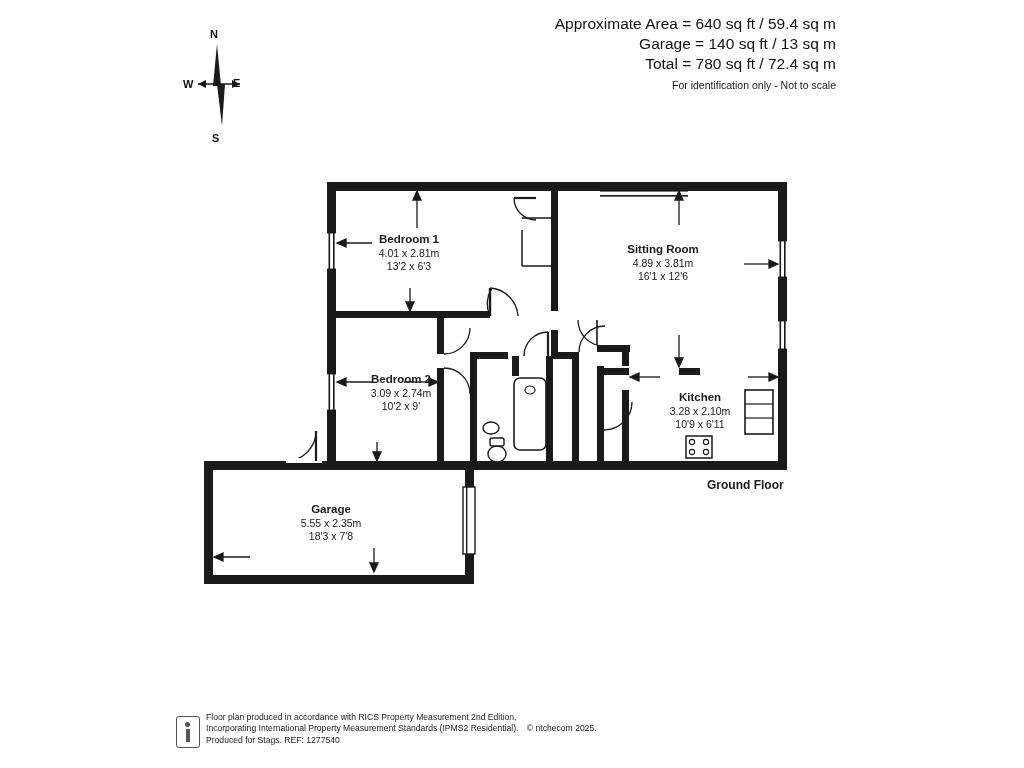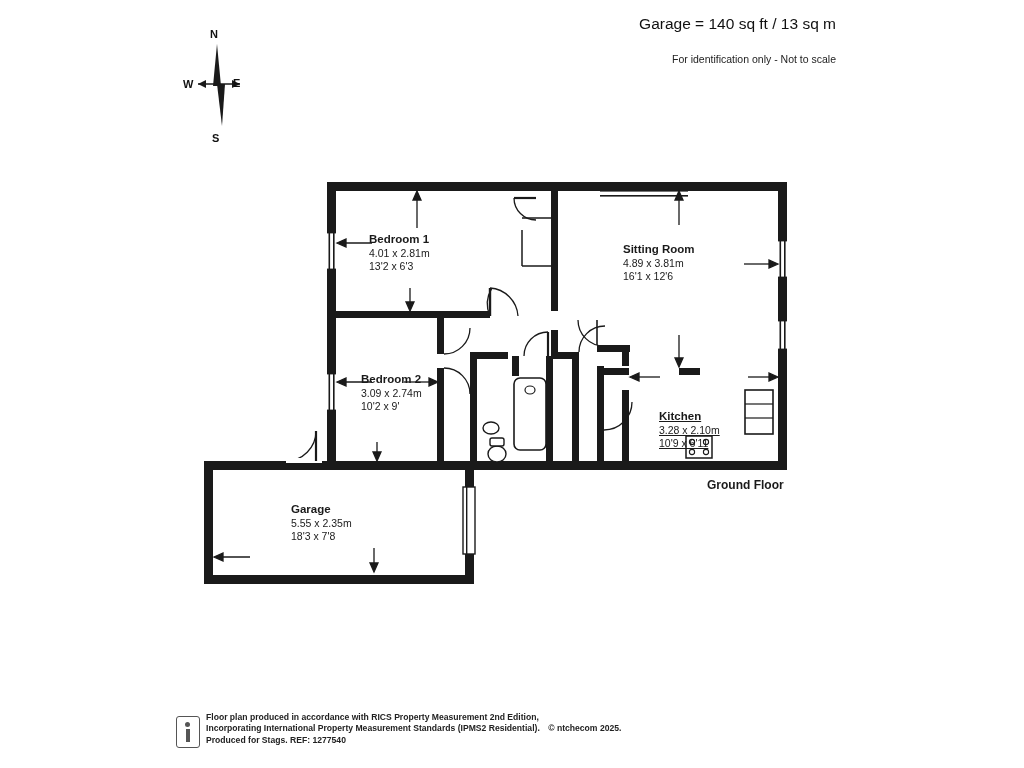--- a/index.html
+++ b/index.html
@@ -27,21 +27,21 @@
   #area-summary .line {
     font-size: 15.5px;
     line-height: 20px;
     color: #111;
     white-space: nowrap;
   }
   #area-summary .note {
     font-size: 10.5px;
     line-height: 16px;
     color: #222;
-    margin-top: 17px;
+    margin-top: 3px;
   }
 
   
   #compass {
     left: 176px;
     top: 14px;
     width: 92px;
     height: 126px;
   }
   #compass .lbl {
@@ -58,24 +58,23 @@
   
   #plan {
     left: 0;
     top: 0;
     width: 1024px;
     height: 768px;
   }
 
   .room-label {
     position: absolute;
-    text-align: left;
+    text-align: center;
     line-height: 13px;
     white-space: nowrap;
-    padding-left: 33px;
   }
   .room-label .name {
     font-size: 11.5px;
     font-weight: bold;
     display: block;
     margin-bottom: 1px;
   }
   .room-label .dim {
     font-size: 10.5px;
     display: block;
@@ -83,21 +82,20 @@
   #floor-title {
     font-size: 12px;
     font-weight: bold;
   }
 
   
   #footer {
     left: 176px;
     top: 712px;
     width: 620px;
-    font-weight: bold;
   }
   #footer .txt {
     font-size: 8.6px;
     line-height: 11.4px;
     color: #222;
   }
   #footer-icon {
     position: absolute;
     left: 0px;
     top: 4px;
@@ -119,21 +117,23 @@
     width: 4px; height: 13px;
     background: #555;
   }
   #footer-text { margin-left: 30px; }
   .copy { white-space: nowrap; margin-top: 27px; }
 </style>
 </head>
 <body>
 
 <div class="abs" id="area-summary">
+  <div class="line">Approximate Area = 640 sq ft / 59.4 sq m</div>
   <div class="line">Garage = 140 sq ft / 13 sq m</div>
+  <div class="line">Total = 780 sq ft / 72.4 sq m</div>
   <div class="note">For identification only - Not to scale</div>
 </div>
 
 <div class="abs" id="compass">
   <svg width="92" height="126" viewBox="0 0 92 126">
     <polygon points="41,30 45,72 37,72" fill="#1a1a1a"></polygon>
     <polygon points="46,112 41,70 49,70" fill="#1a1a1a"></polygon>
     <line x1="22" y1="70" x2="64" y2="70" stroke="#1a1a1a" stroke-width="1.6"></line>
     <polygon points="22,70 30,66 30,74" fill="#1a1a1a"></polygon>
     <polygon points="64,70 56,66 56,74" fill="#1a1a1a"></polygon>
@@ -321,21 +321,21 @@
     <span class="dim">4.89 x 3.81m</span>
     <span class="dim">16'1 x 12'6</span>
   </div>
 
   <div class="room-label" style="left:328px; top:373px; width:146px;">
     <span class="name">Bedroom 2</span>
     <span class="dim">3.09 x 2.74m</span>
     <span class="dim">10'2 x 9'</span>
   </div>
 
-  <div class="room-label" style="left:626px; top:410px; width:148px;text-decoration:underline;">
+  <div class="room-label" style="left:626px; top:391px; width:148px;">
     <span class="name">Kitchen</span>
     <span class="dim">3.28 x 2.10m</span>
     <span class="dim">10'9 x 6'11</span>
   </div>
 
   <div class="room-label" style="left:258px; top:503px; width:146px;">
     <span class="name">Garage</span>
     <span class="dim">5.55 x 2.35m</span>
     <span class="dim">18'3 x 7'8</span>
   </div>

